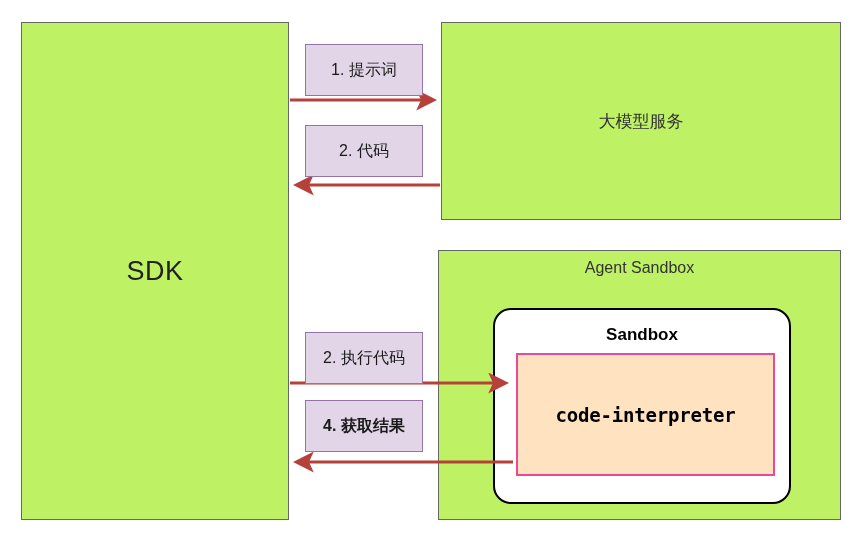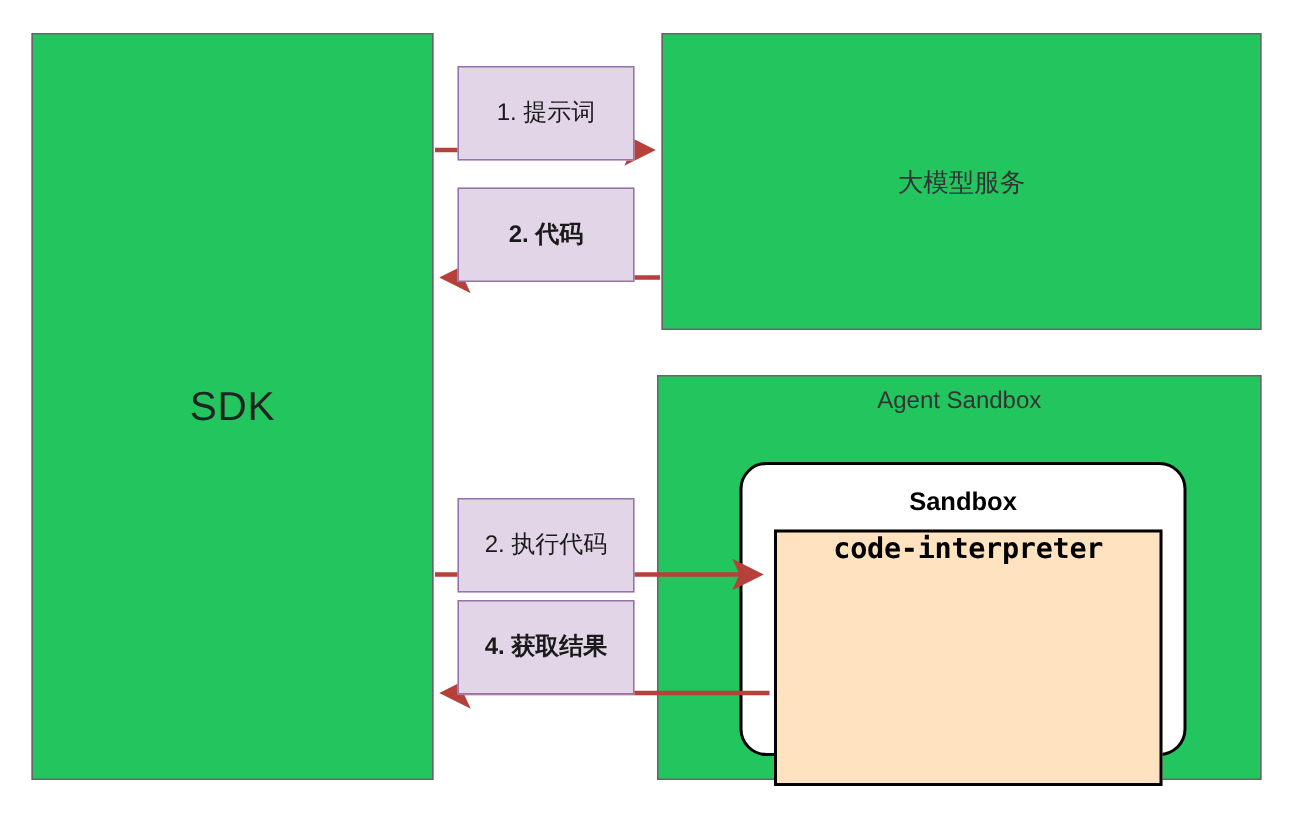--- a/index.html
+++ b/index.html
@@ -19,21 +19,21 @@
   }
   .box {
     position: absolute;
     box-sizing: border-box;
     display: flex;
     align-items: center;
     justify-content: center;
   }
   
   .gray-box {
-    background: #22c55e;
+    background: #bef264;
     border: 1px solid #666666;
   }
   #sdk-box {
     left: 21px;
     top: 22px;
     width: 268px;
     height: 498px;
     text-align: right;
   }
   #sdk-label {
@@ -88,25 +88,26 @@
     font-size: 17px;
     font-weight: bold;
     color: #000000;
   }
   
   #code-interpreter-box {
     position: absolute;
     left: 21px;
     top: 43px;
     width: 259px;
-    height: 171px;
+    height: 123px;
     background: #ffe2bf;
-    border: 2px solid #000000;
+    border: 2px solid #ec4899;
     box-sizing: border-box;
     display: flex;
+    align-items: center;
     justify-content: center;
   }
   #code-interpreter-label {
     font-size: 19px;
     font-weight: bold;
     font-family: "DejaVu Sans Mono", "Liberation Mono", monospace;
     color: #000000;
     letter-spacing: -0.2px;
   }
   
@@ -115,24 +116,24 @@
     box-sizing: border-box;
     background: #e1d5e7;
     border: 1px solid #9673a6;
     display: flex;
     align-items: center;
     justify-content: center;
     font-size: 16px;
     color: #1a1a1a;
     left: 305px;
     width: 118px;
-    height: 63px;
+    height: 52px;
   }
   #step-1-label { top: 44px; }
-  #step-2-label { top: 125px; font-weight: bold; }
+  #step-2-label { top: 125px; }
   #step-3-label { top: 332px; }
   #step-4-label { top: 400px; font-weight: bold; }
 
   
   #arrow-layer {
     position: absolute;
     left: 0;
     top: 0;
     width: 864px;
     height: 547px;

